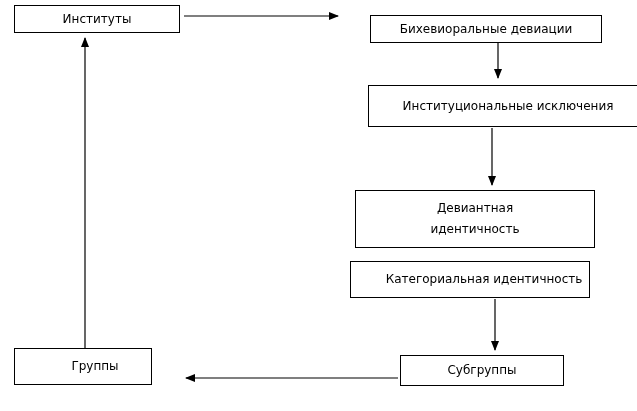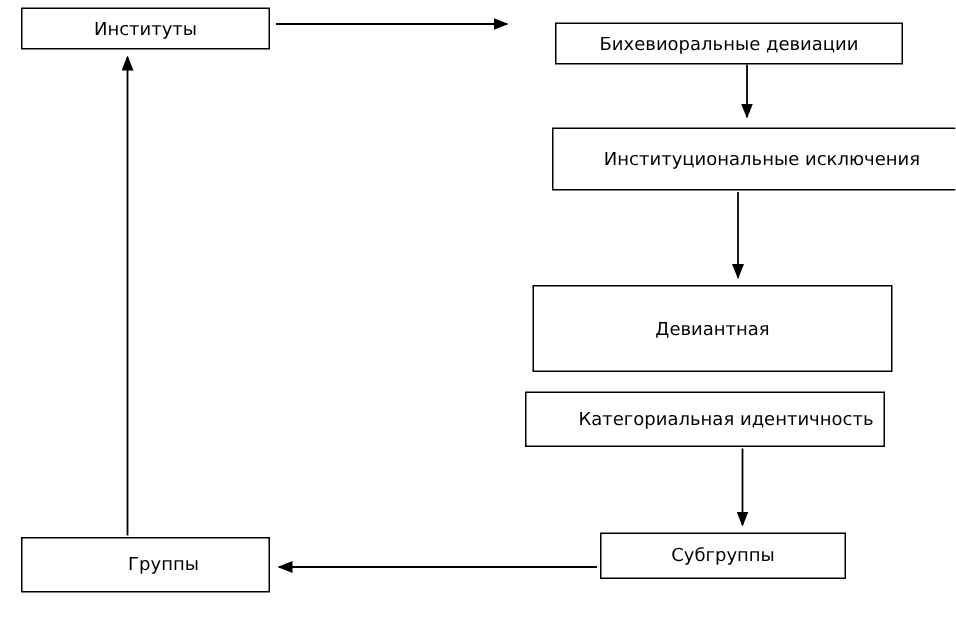--- a/index.html
+++ b/index.html
@@ -72,27 +72,28 @@
   <div class="node" style="left:370px; top:15px; width:232px; height:28px;">
     <span>Бихевиоральные девиации</span>
   </div>
 
   <div class="node" style="left:368px; top:85px; width:280px; height:42px;">
     <span>Институциональные исключения</span>
   </div>
 
   <div class="node two-line" style="left:355px; top:190px; width:240px; height:58px;">
     <span>Девиантная</span>
+    <span>идентичность</span>
   </div>
 
   <div class="node" style="left:350px; top:261px; width:240px; height:37px;padding-left:28px;">
     <span>Категориальная идентичность</span>
   </div>
 
   <div class="node" style="left:400px; top:355px; width:164px; height:31px;">
     <span>Субгруппы</span>
   </div>
 
-  <div class="node" style="left:14px; top:358px; width:166px; height:37px;padding-left:24px;">
+  <div class="node" style="left:14px; top:348px; width:138px; height:37px;padding-left:24px;">
     <span>Группы</span>
   </div>
 
 </div>
 
 </body></html>

